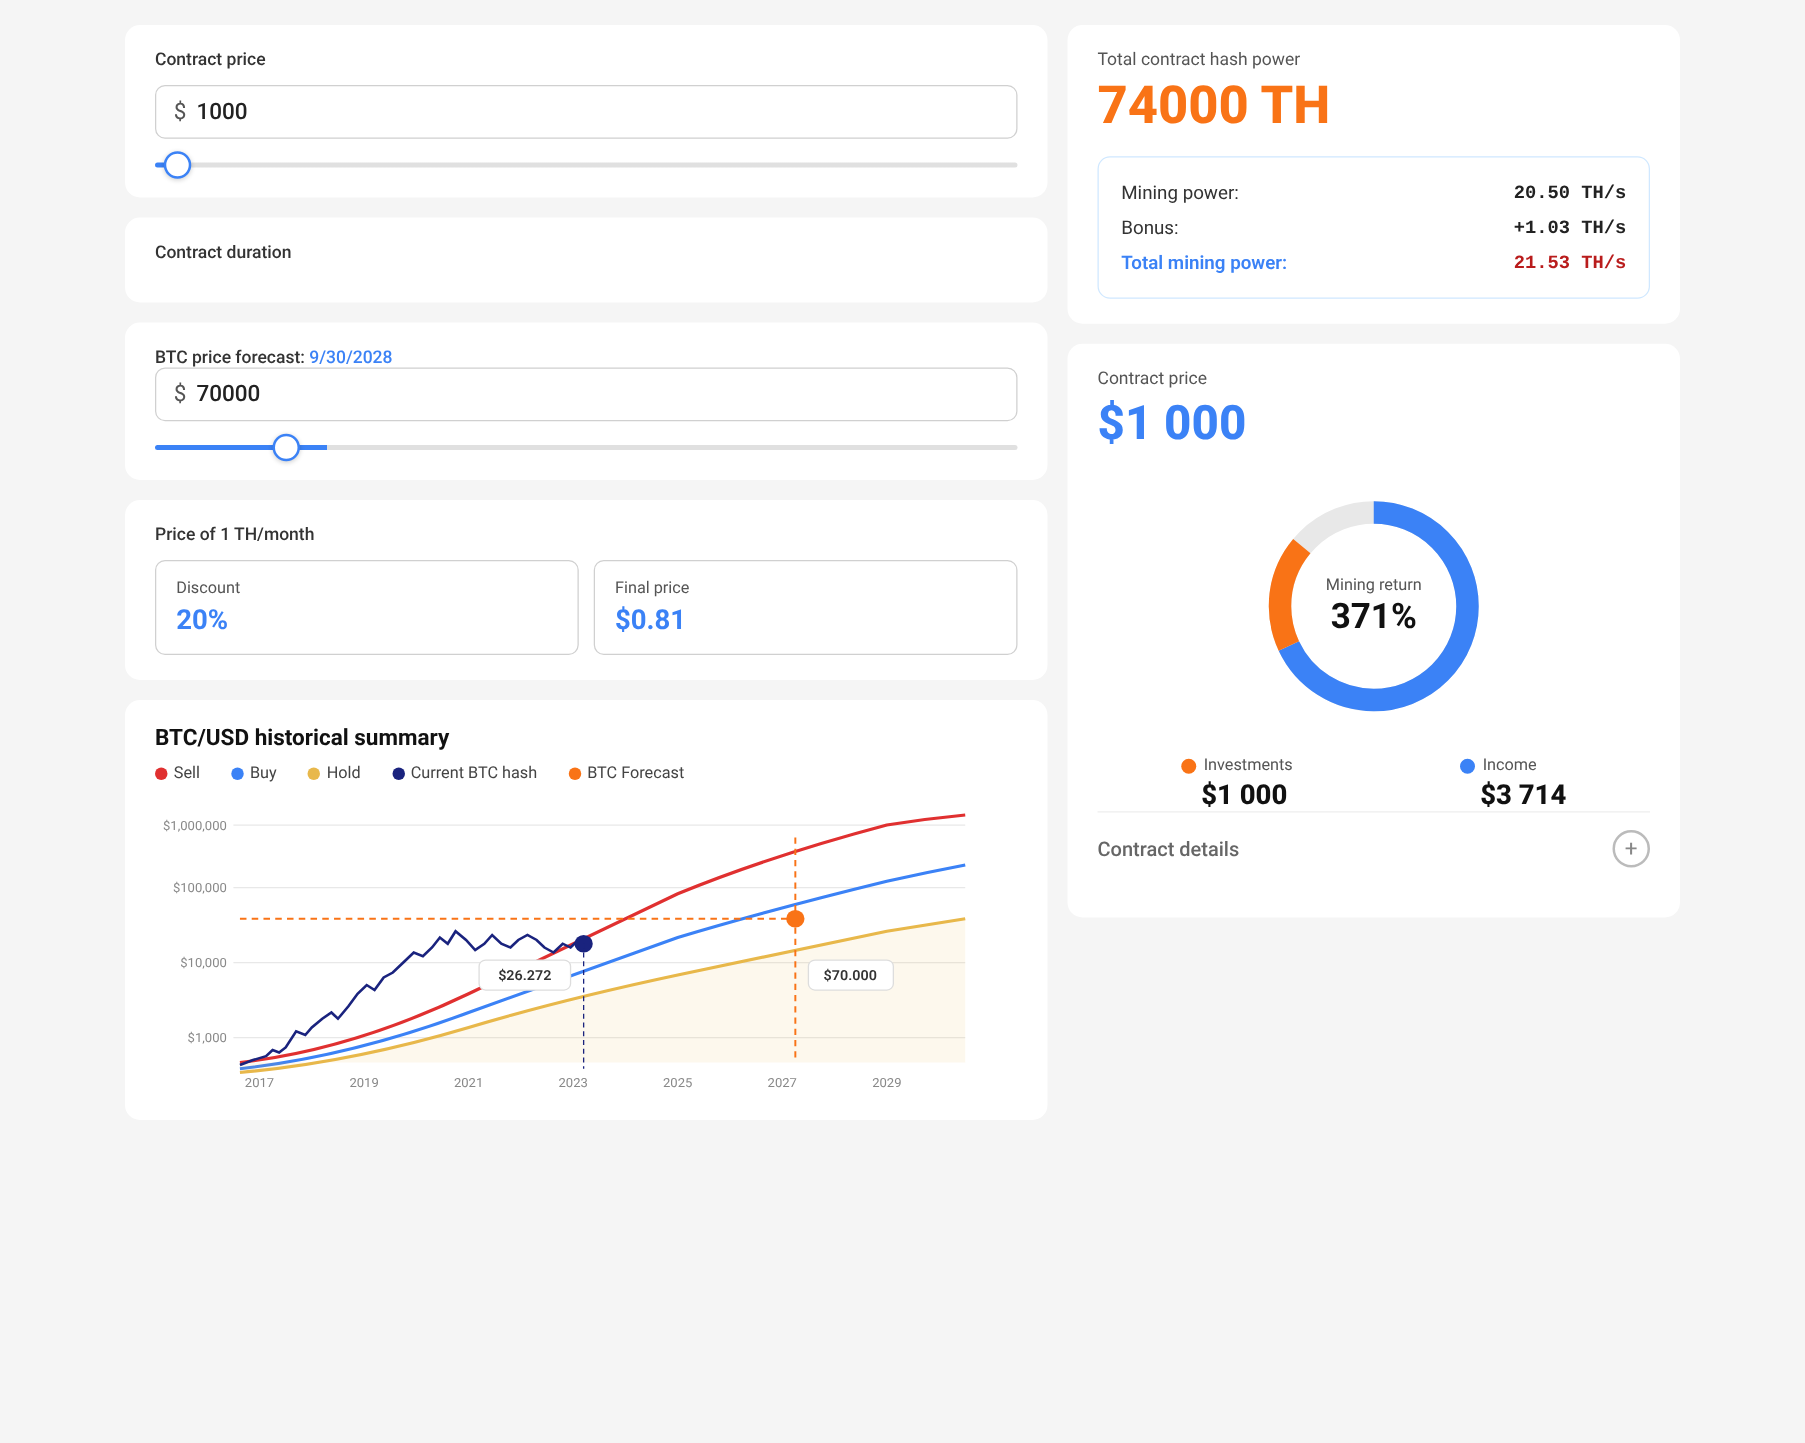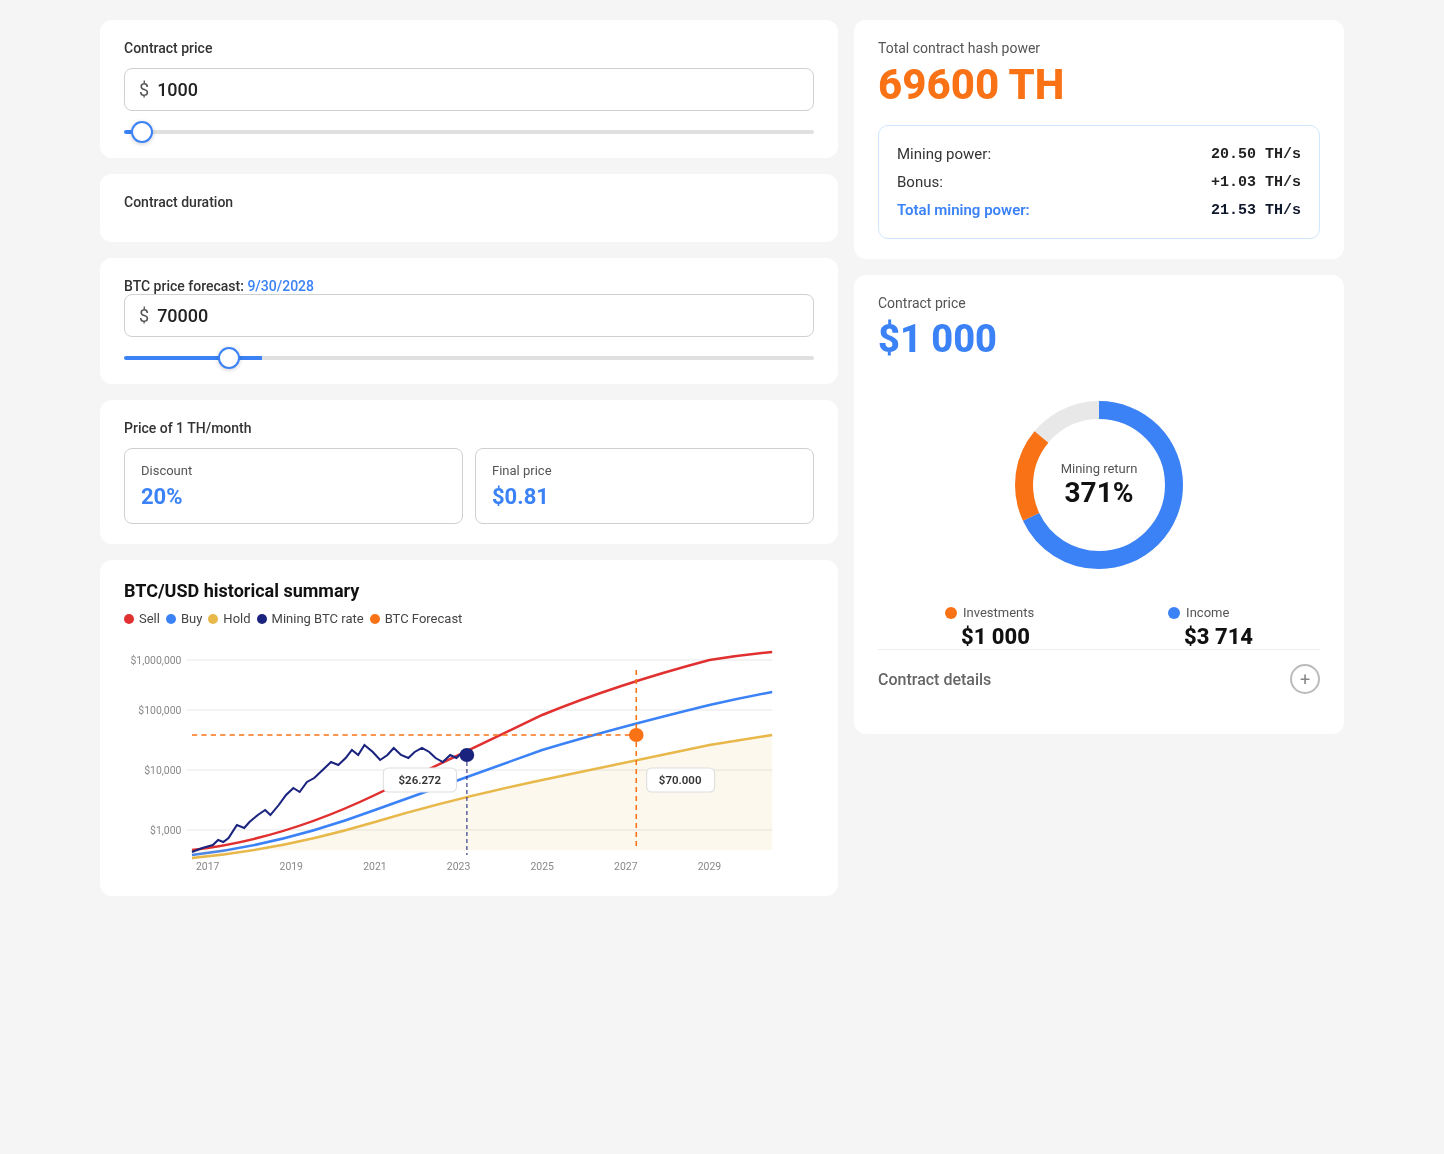--- a/index.html
+++ b/index.html
@@ -142,21 +142,21 @@
       padding: 20px 24px 16px;
     }
     .chart-title {
       font-size: 18px;
       font-weight: 700;
       color: #111;
       margin-bottom: 10px;
     }
     .chart-legend {
       display: flex;
-      gap: 6px;
+      gap: 25px;
       font-size: 13px;
       color: #444;
       margin-bottom: 14px;
       flex-wrap: wrap;
     }
     .legend-item {
       display: flex;
       align-items: center;
       gap: 5px;
     }
@@ -208,21 +208,21 @@
     .mining-row .row-value {
       font-weight: 700;
       color: #222;
       font-family: Liberation Mono, monospace;
     }
     .mining-row.total .row-label {
       color: #3b82f6;
       font-weight: 600;
     }
     .mining-row.total .row-value {
-      color: #0f172a;
+      color: #b91c1c;
       font-weight: 700;
     }
     .contract-price-card {
       background: #fff;
       border-radius: 12px;
       padding: 20px 24px;
     }
     .contract-price-label {
       font-size: 14px;
       color: #555;
@@ -371,21 +371,21 @@
         <div class="legend-item">
           <div class="legend-dot" style="background:#3b82f6;"></div>
           <span>Buy</span>
         </div>
         <div class="legend-item">
           <div class="legend-dot" style="background:#e8b84b;"></div>
           <span>Hold</span>
         </div>
         <div class="legend-item">
           <div class="legend-dot" style="background:#1a237e;"></div>
-          <span>Mining BTC rate</span>
+          <span>Current BTC hash</span>
         </div>
         <div class="legend-item">
           <div class="legend-dot" style="background:#f97316;"></div>
           <span>BTC Forecast</span>
         </div>
       </div>
       <div class="chart-wrapper">
         <svg class="chart-svg" viewBox="0 0 660 240" preserveAspectRatio="none">
 
           <rect width="660" height="240" fill="#fff"></rect>
@@ -435,21 +435,21 @@
           <line x1="328" y1="115" x2="328" y2="215" stroke="#1a237e" stroke-width="1" stroke-dasharray="4,3"></line>
         </svg>
       </div>
     </div>
   </div>
 
   <div class="right-panel">
 
     <div class="hash-power-card">
       <div class="hash-power-label">Total contract hash power</div>
-      <div class="hash-power-value">69600 TH</div>
+      <div class="hash-power-value">74000 TH</div>
       <div class="mining-details">
         <div class="mining-row">
           <span class="row-label">Mining power:</span>
           <span class="row-value">20.50 TH/s</span>
         </div>
         <div class="mining-row">
           <span class="row-label">Bonus:</span>
           <span class="row-value">+1.03 TH/s</span>
         </div>
         <div class="mining-row total">

